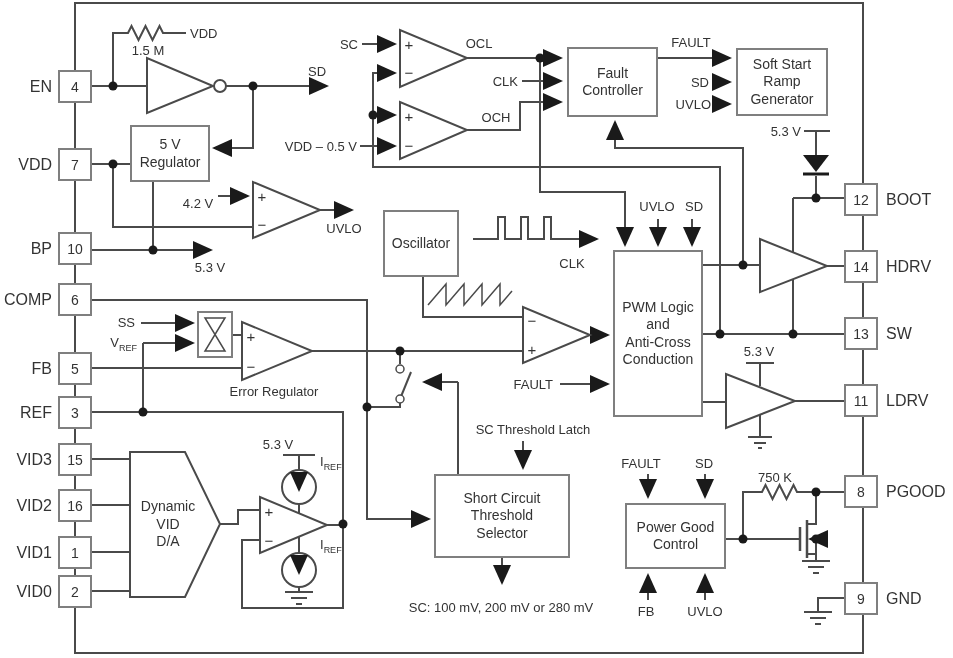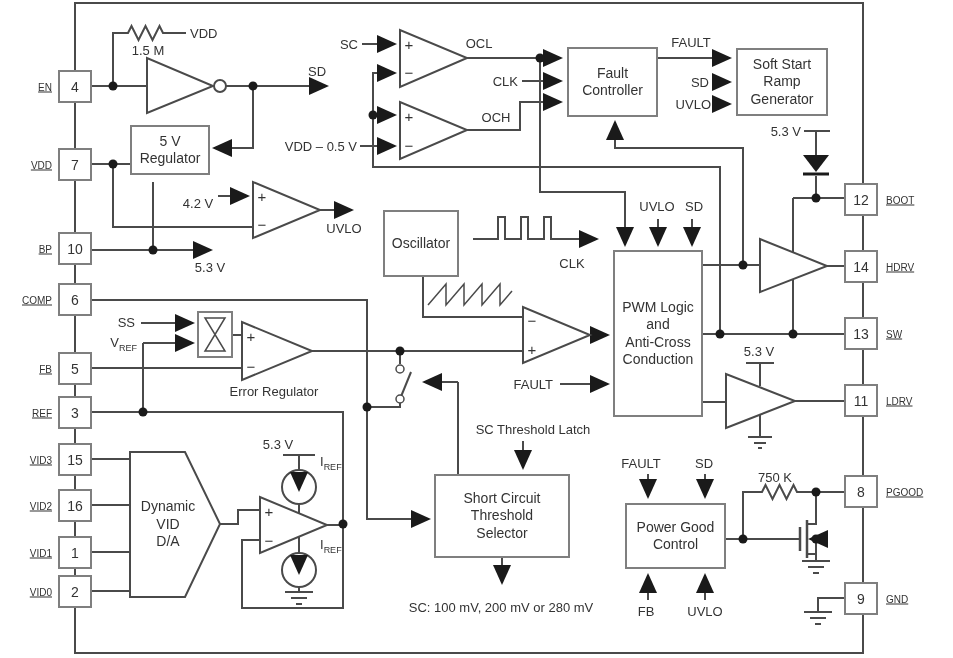--- a/index.html
+++ b/index.html
@@ -10,21 +10,21 @@
        text-align:center;white-space:pre-line;font-size:14px;line-height:1.25;
        border:2px solid #7f7f7f;background:#fff;box-sizing:border-box;color:#333;}
   .noborder{border:none;background:transparent;}
   .pin{position:absolute;width:34px;height:33px;border:2px solid #7f7f7f;background:#fff;
        box-sizing:border-box;display:flex;align-items:center;justify-content:center;
        font-size:14px;color:#333;z-index:3;}
   .lbl{position:absolute;font-size:13px;white-space:nowrap;color:#333;z-index:2;}
   .c{transform:translate(-50%,-50%);}
   .r{transform:translate(-100%,-50%);}
   .l{transform:translate(0,-50%);}
-  .pname{font-size:10px;text-decoration:underline;}
+  .pname{font-size:16px;}
   .pm{position:absolute;font-size:15px;transform:translate(-50%,-50%);color:#333;z-index:2;}
   sub{font-size:9px;}
 </style>
 </head>
 <body>
 
 <div id="stage">
 
 <svg id="wiresvg" width="953" height="658" viewBox="0 0 953 658">
   <defs>
@@ -200,21 +200,21 @@
     <circle cx="743" cy="265" r="4.5"></circle>
         <circle cx="720" cy="334" r="4.5"></circle>
     <circle cx="793" cy="334" r="4.5"></circle>
         <circle cx="816" cy="198" r="4.5"></circle>
     <circle cx="743" cy="539" r="4.5"></circle>
         <circle cx="816" cy="492" r="4.5"></circle>
     <circle cx="816" cy="539" r="4.5"></circle>
   </g>
 </svg>
 
-<div class="blk" style="left:130px;top:125px;width:80px;height:50px">5 V
+<div class="blk" style="left:130px;top:125px;width:80px;height:57px">5 V
 Regulator</div>
 <div class="blk" style="left:567px;top:47px;width:91px;height:70px">Fault
 Controller</div>
 <div class="blk" style="left:736px;top:48px;width:92px;height:68px">Soft Start
 Ramp
 Generator</div>
 <div class="blk" style="left:383px;top:210px;width:76px;height:67px">Oscillator</div>
 <div class="blk" style="left:613px;top:250px;width:90px;height:167px">PWM Logic
 and
 Anti-Cross

